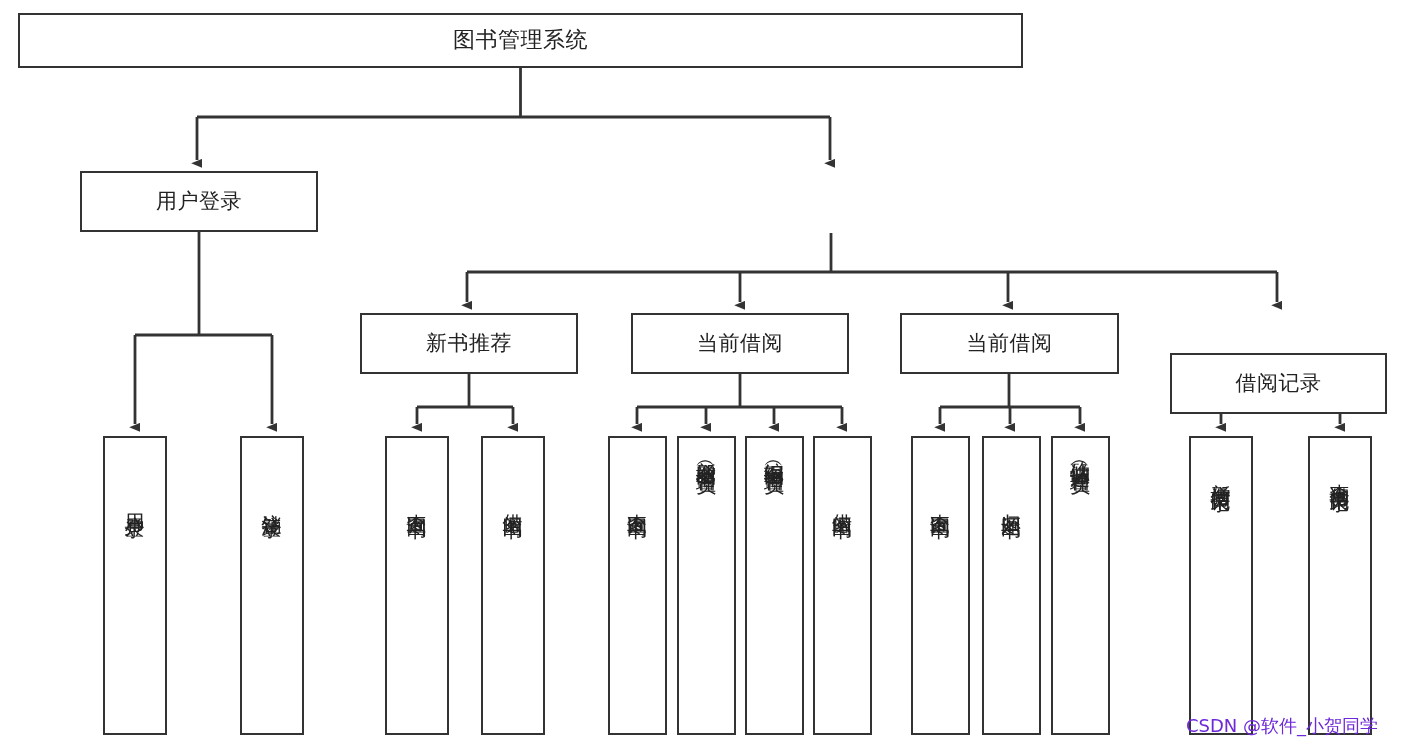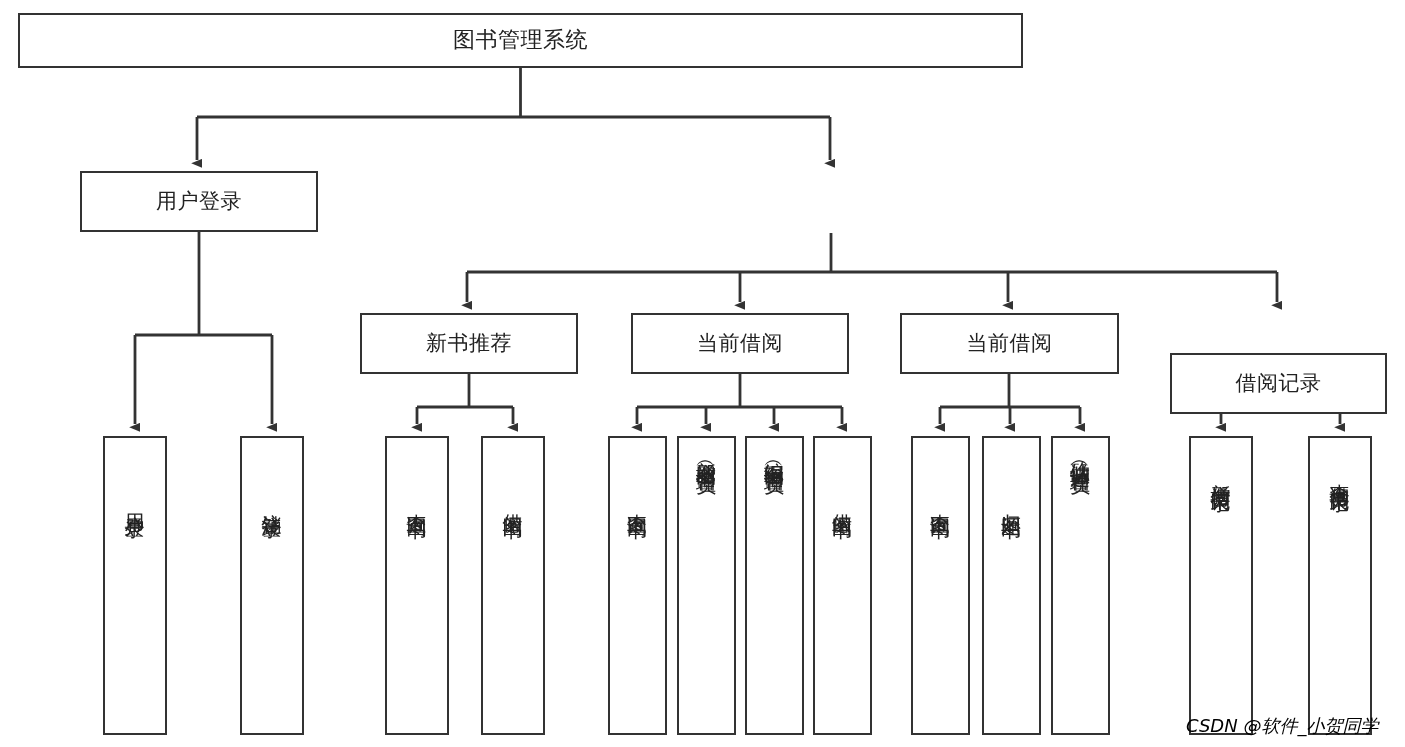--- a/index.html
+++ b/index.html
@@ -55,26 +55,25 @@
   .node.vert .label {
     writing-mode: vertical-rl;
     text-orientation: upright;
     font-size: 20px;
     letter-spacing: 2px;
     line-height: 1;
     margin-top: 0;
   }
   .watermark {
     position: absolute;
-    color: #000000;
+    color: #6d28d9;
     font-size: 18px;
     white-space: nowrap;
     z-index: 5;
     font-family: "DejaVu Sans", "Liberation Sans", sans-serif;
-    font-style: italic;
   }
 </style>
 </head>
 <body>
 
 <div id="canvas">
 
   <svg class="wires" viewBox="0 0 1405 747" xmlns="http://www.w3.org/2000/svg">
     <defs>
       <marker id="arrow" markerWidth="9" markerHeight="11" refX="1.2" refY="5.2" orient="auto" markerUnits="userSpaceOnUse">

